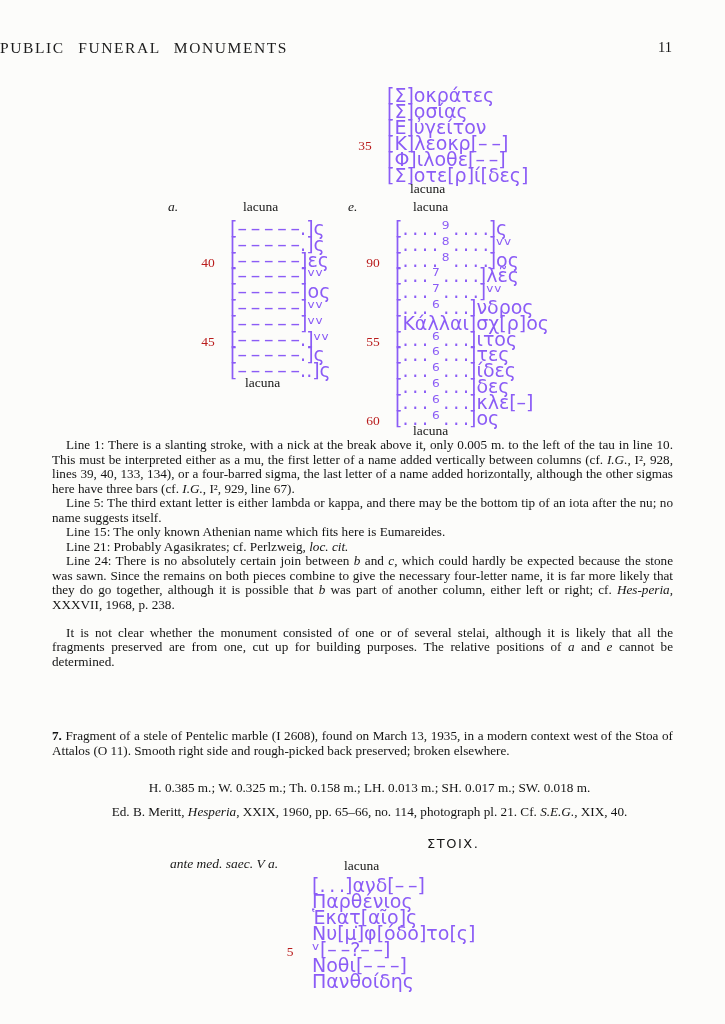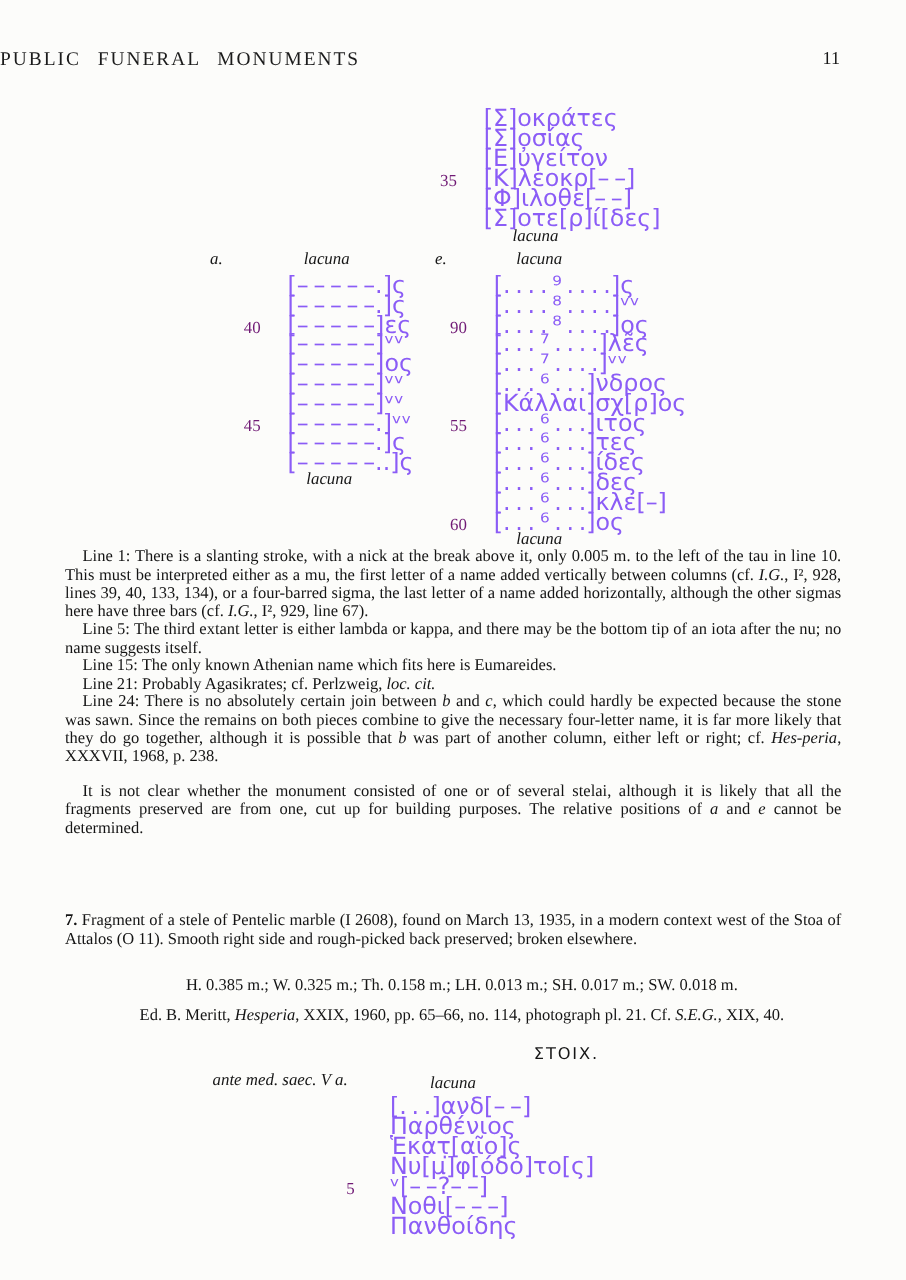--- a/index.html
+++ b/index.html
@@ -9,24 +9,24 @@
   
   .title{position:absolute;top:39px;left:0;width:100%;text-align:left;
          font-size:15.5px;letter-spacing:1.6px;word-spacing:8px;color:#1b1b1b}
   .pagenum{position:absolute;top:39px;right:53px;font-size:14.5px}
 
   
   .greek{font-family:"DejaVu Sans",sans-serif;font-size:19px;color:#8b5cf6}
   .frag-lines{position:absolute}
   .gl{display:flex;align-items:baseline;height:16px}
   #lines-a .gl,#lines-e .gl{height:15.8px}
-  .gl-num{width:26px;text-align:left;padding-right:9px;flex:none;
-          font-family:"Liberation Serif",serif;font-size:13.5px;color:#701a75}
+  .gl-num{width:26px;text-align:center;padding-right:9px;flex:none;
+          font-family:"Liberation Serif",serif;font-size:13.5px;color:#b91c1c}
   .gl-text{white-space:pre}
-  .lacuna{position:absolute;font-style:italic;font-size:13.5px;
+  .lacuna{position:absolute;font-size:13.5px;
           font-family:"Liberation Serif",serif}
   .frag-label{position:absolute;font-style:italic;font-size:13.5px}
 
   
   .copy{position:absolute;left:52px;width:621px;font-size:13.2px;
         line-height:14.55px;text-align:justify;color:#141414}
   .copy p{margin:0;text-indent:14px}
   .copy p.summary{margin-top:13px}
   #entry7 p.desc{text-indent:0}
   #entry7 .dimline{margin-top:23px;text-align:center}

